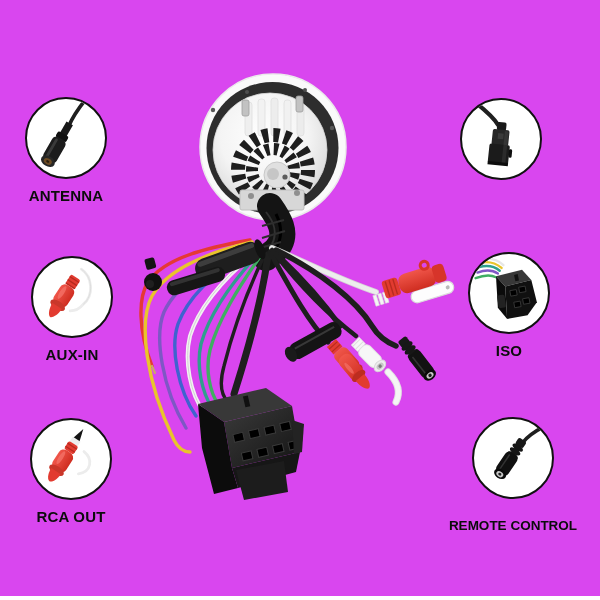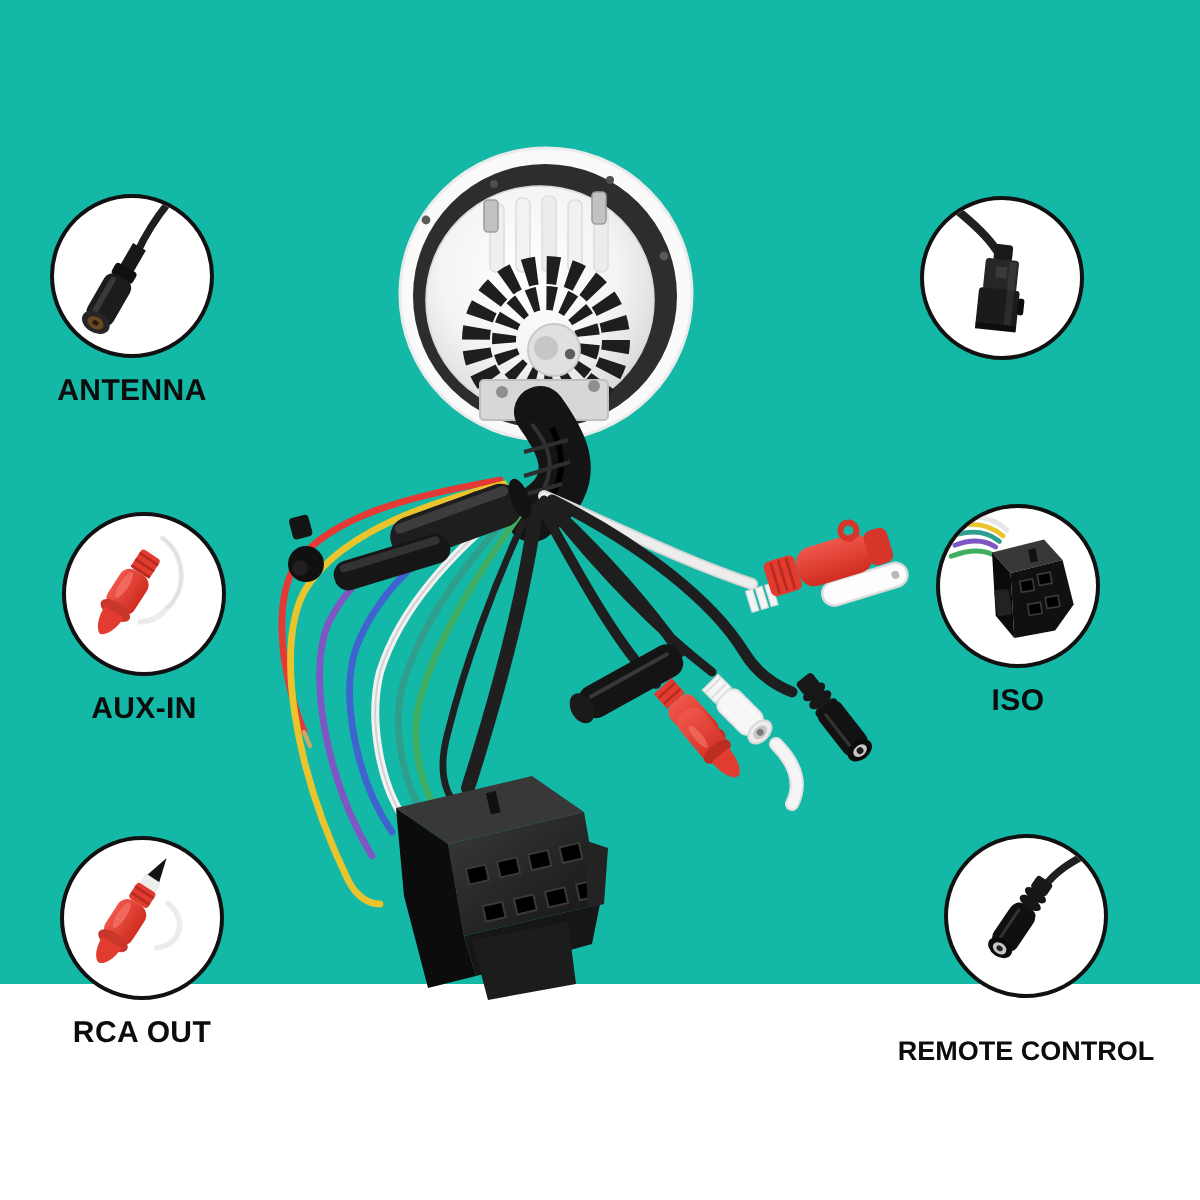--- a/index.html
+++ b/index.html
@@ -1,21 +1,21 @@
 <!DOCTYPE html>
 <html style="--callout-border: #111111; --label-text: #0c0c0c; --wire-red: #e53935; --wire-yellow: #e9c42c; --wire-purple: #7e57c5; --wire-blue: #3f63cf; --wire-teal: #2f9f8d; --wire-green: #3fae62; --wire-white: #f2f2f2; --wire-black: #1f1f1f; --connector-red: #e23b30; --device-rim: #2d2d2d;"><head>
 <meta charset="utf-8">
 <style>
   html,body{margin:0;padding:0;}
   body{
     width:600px;height:600px;background:#ffffff;
     font-family:"Liberation Sans", sans-serif;
     overflow:hidden;
   }
-  .stage{position:relative;width:600px;height:492px;background:#14b8a6;}
+  .stage{position:relative;width:600px;height:596px;background:#d946ef;}
   .scene{position:absolute;left:0;top:0;width:600px;height:600px;}
   .callout{position:absolute;width:82px;}
   .circle{
     width:82px;height:82px;box-sizing:border-box;
     border:2.5px solid var(--callout-border,#111);
     border-radius:50%;background:#fff;overflow:hidden;
   }
   .icon{width:100%;height:100%;display:block;}
   .label{
     position:absolute;left:50%;transform:translateX(-50%);

